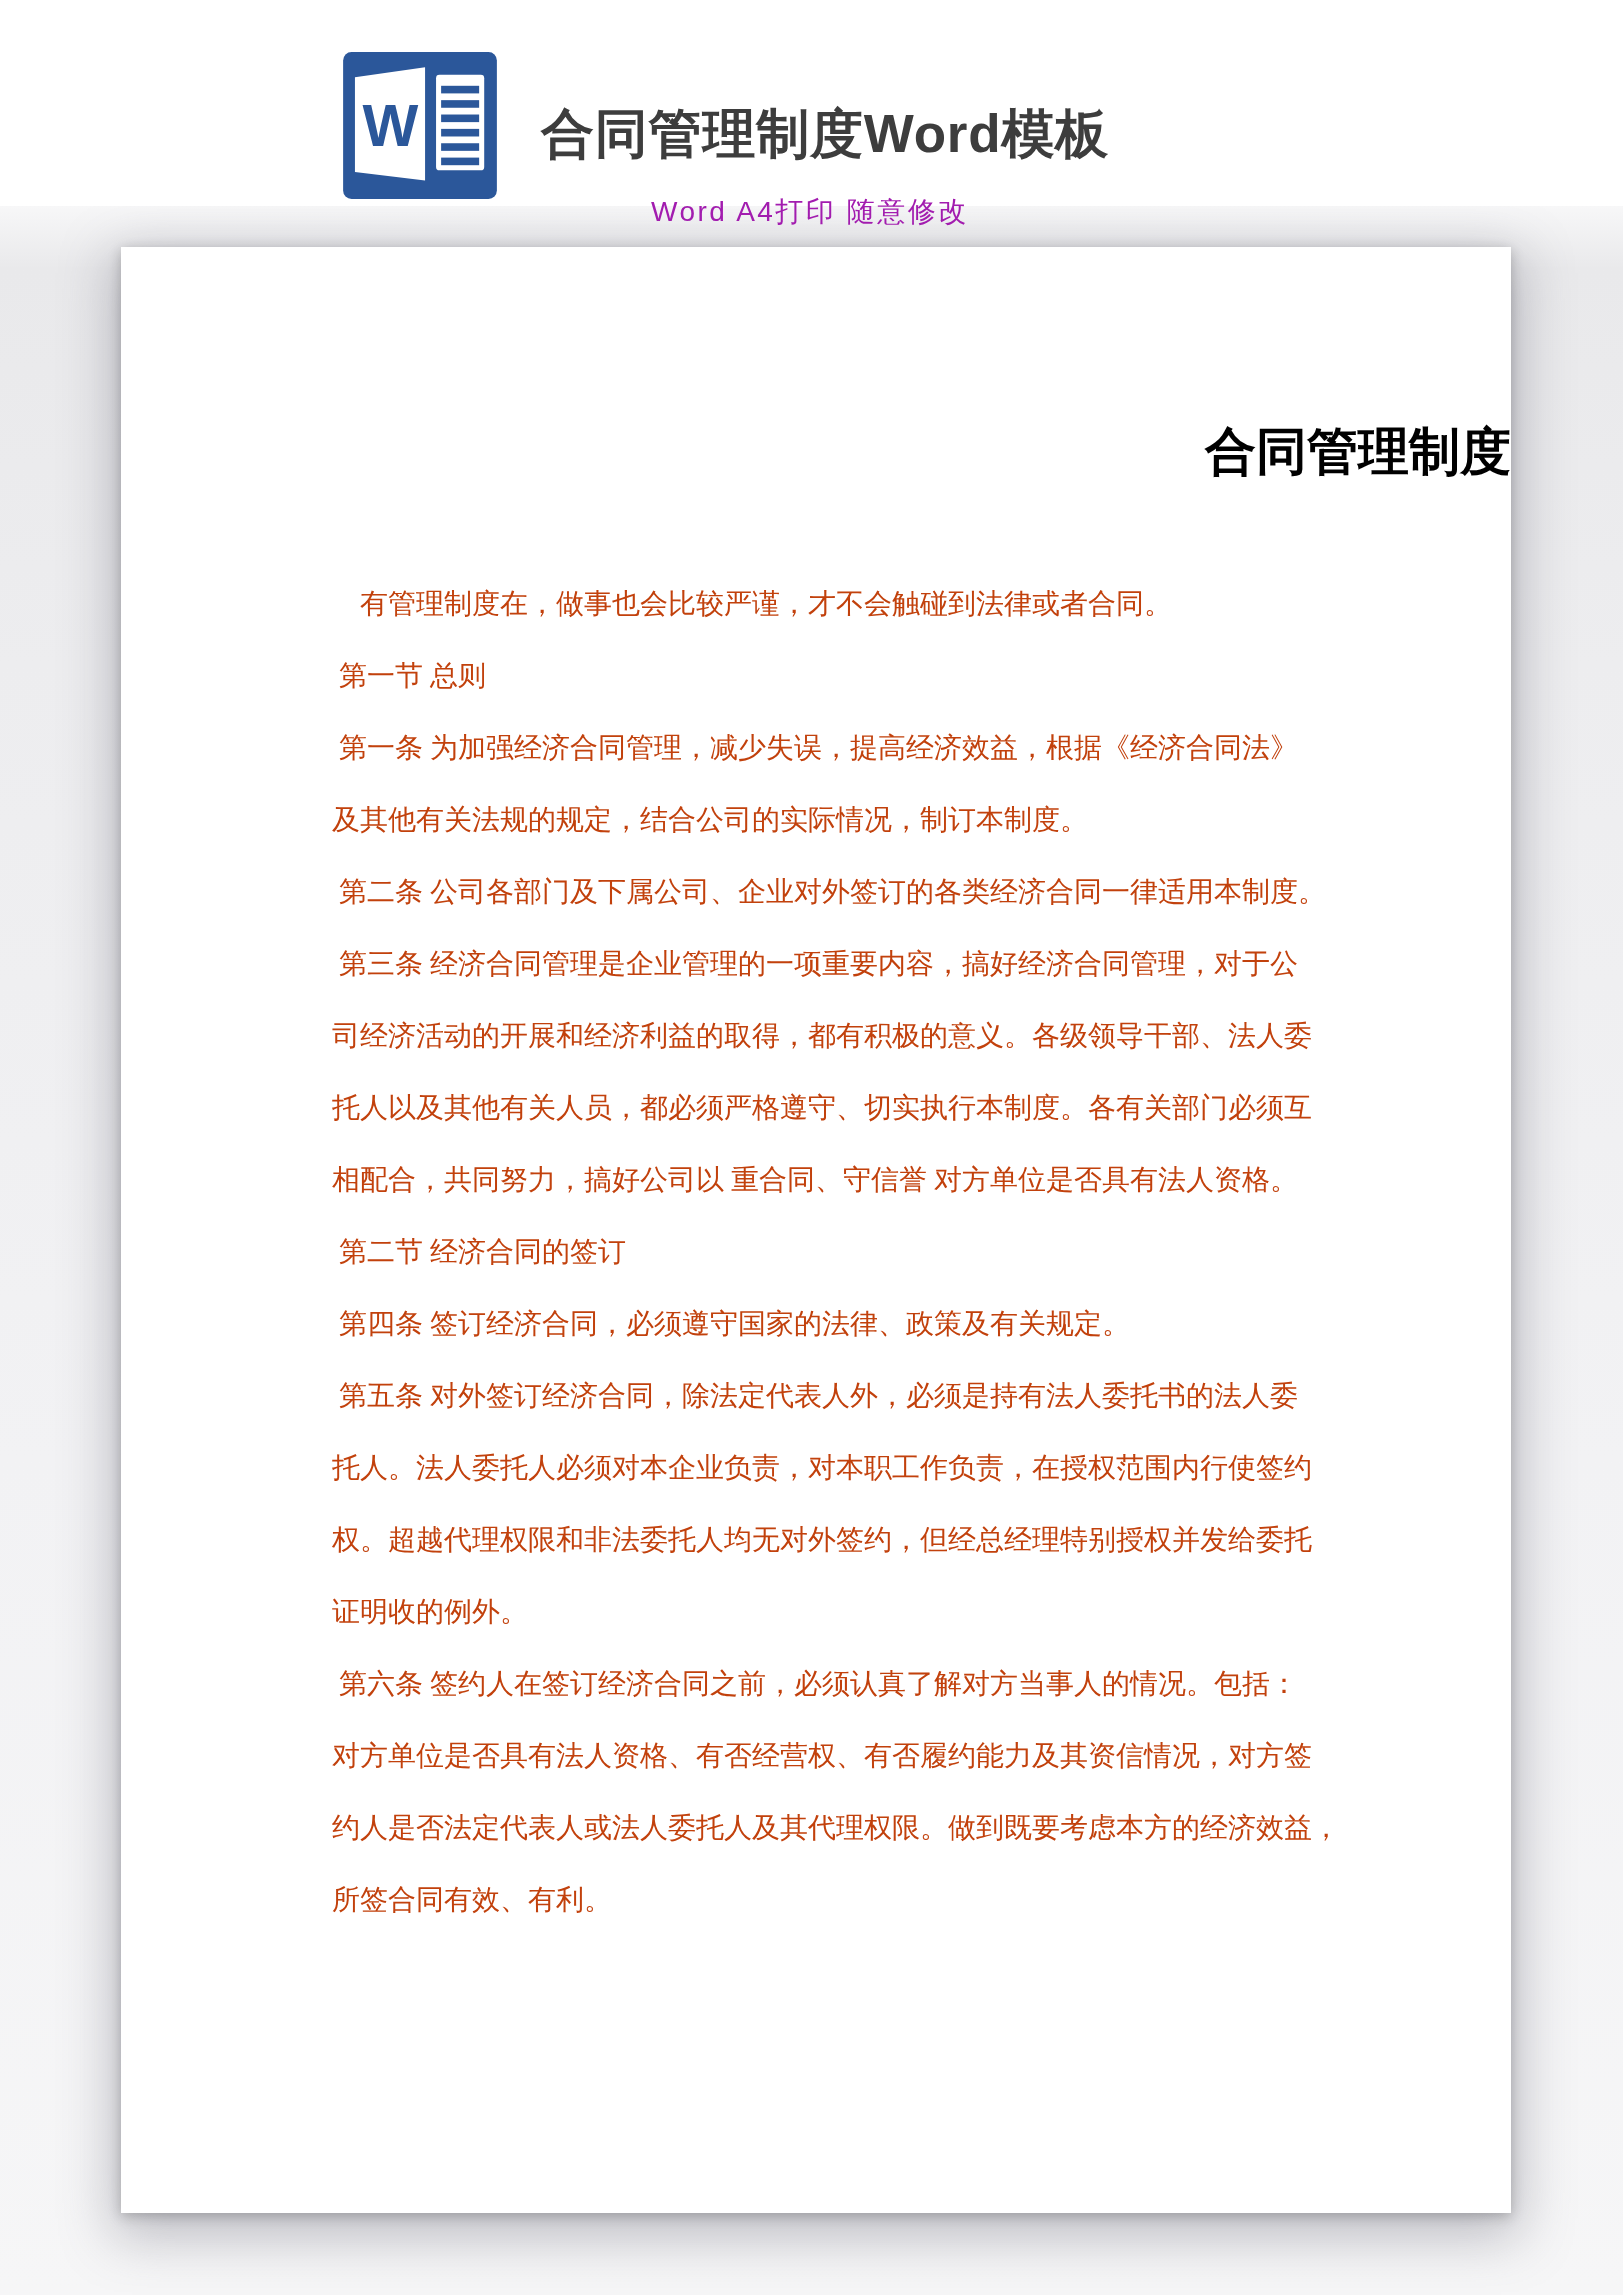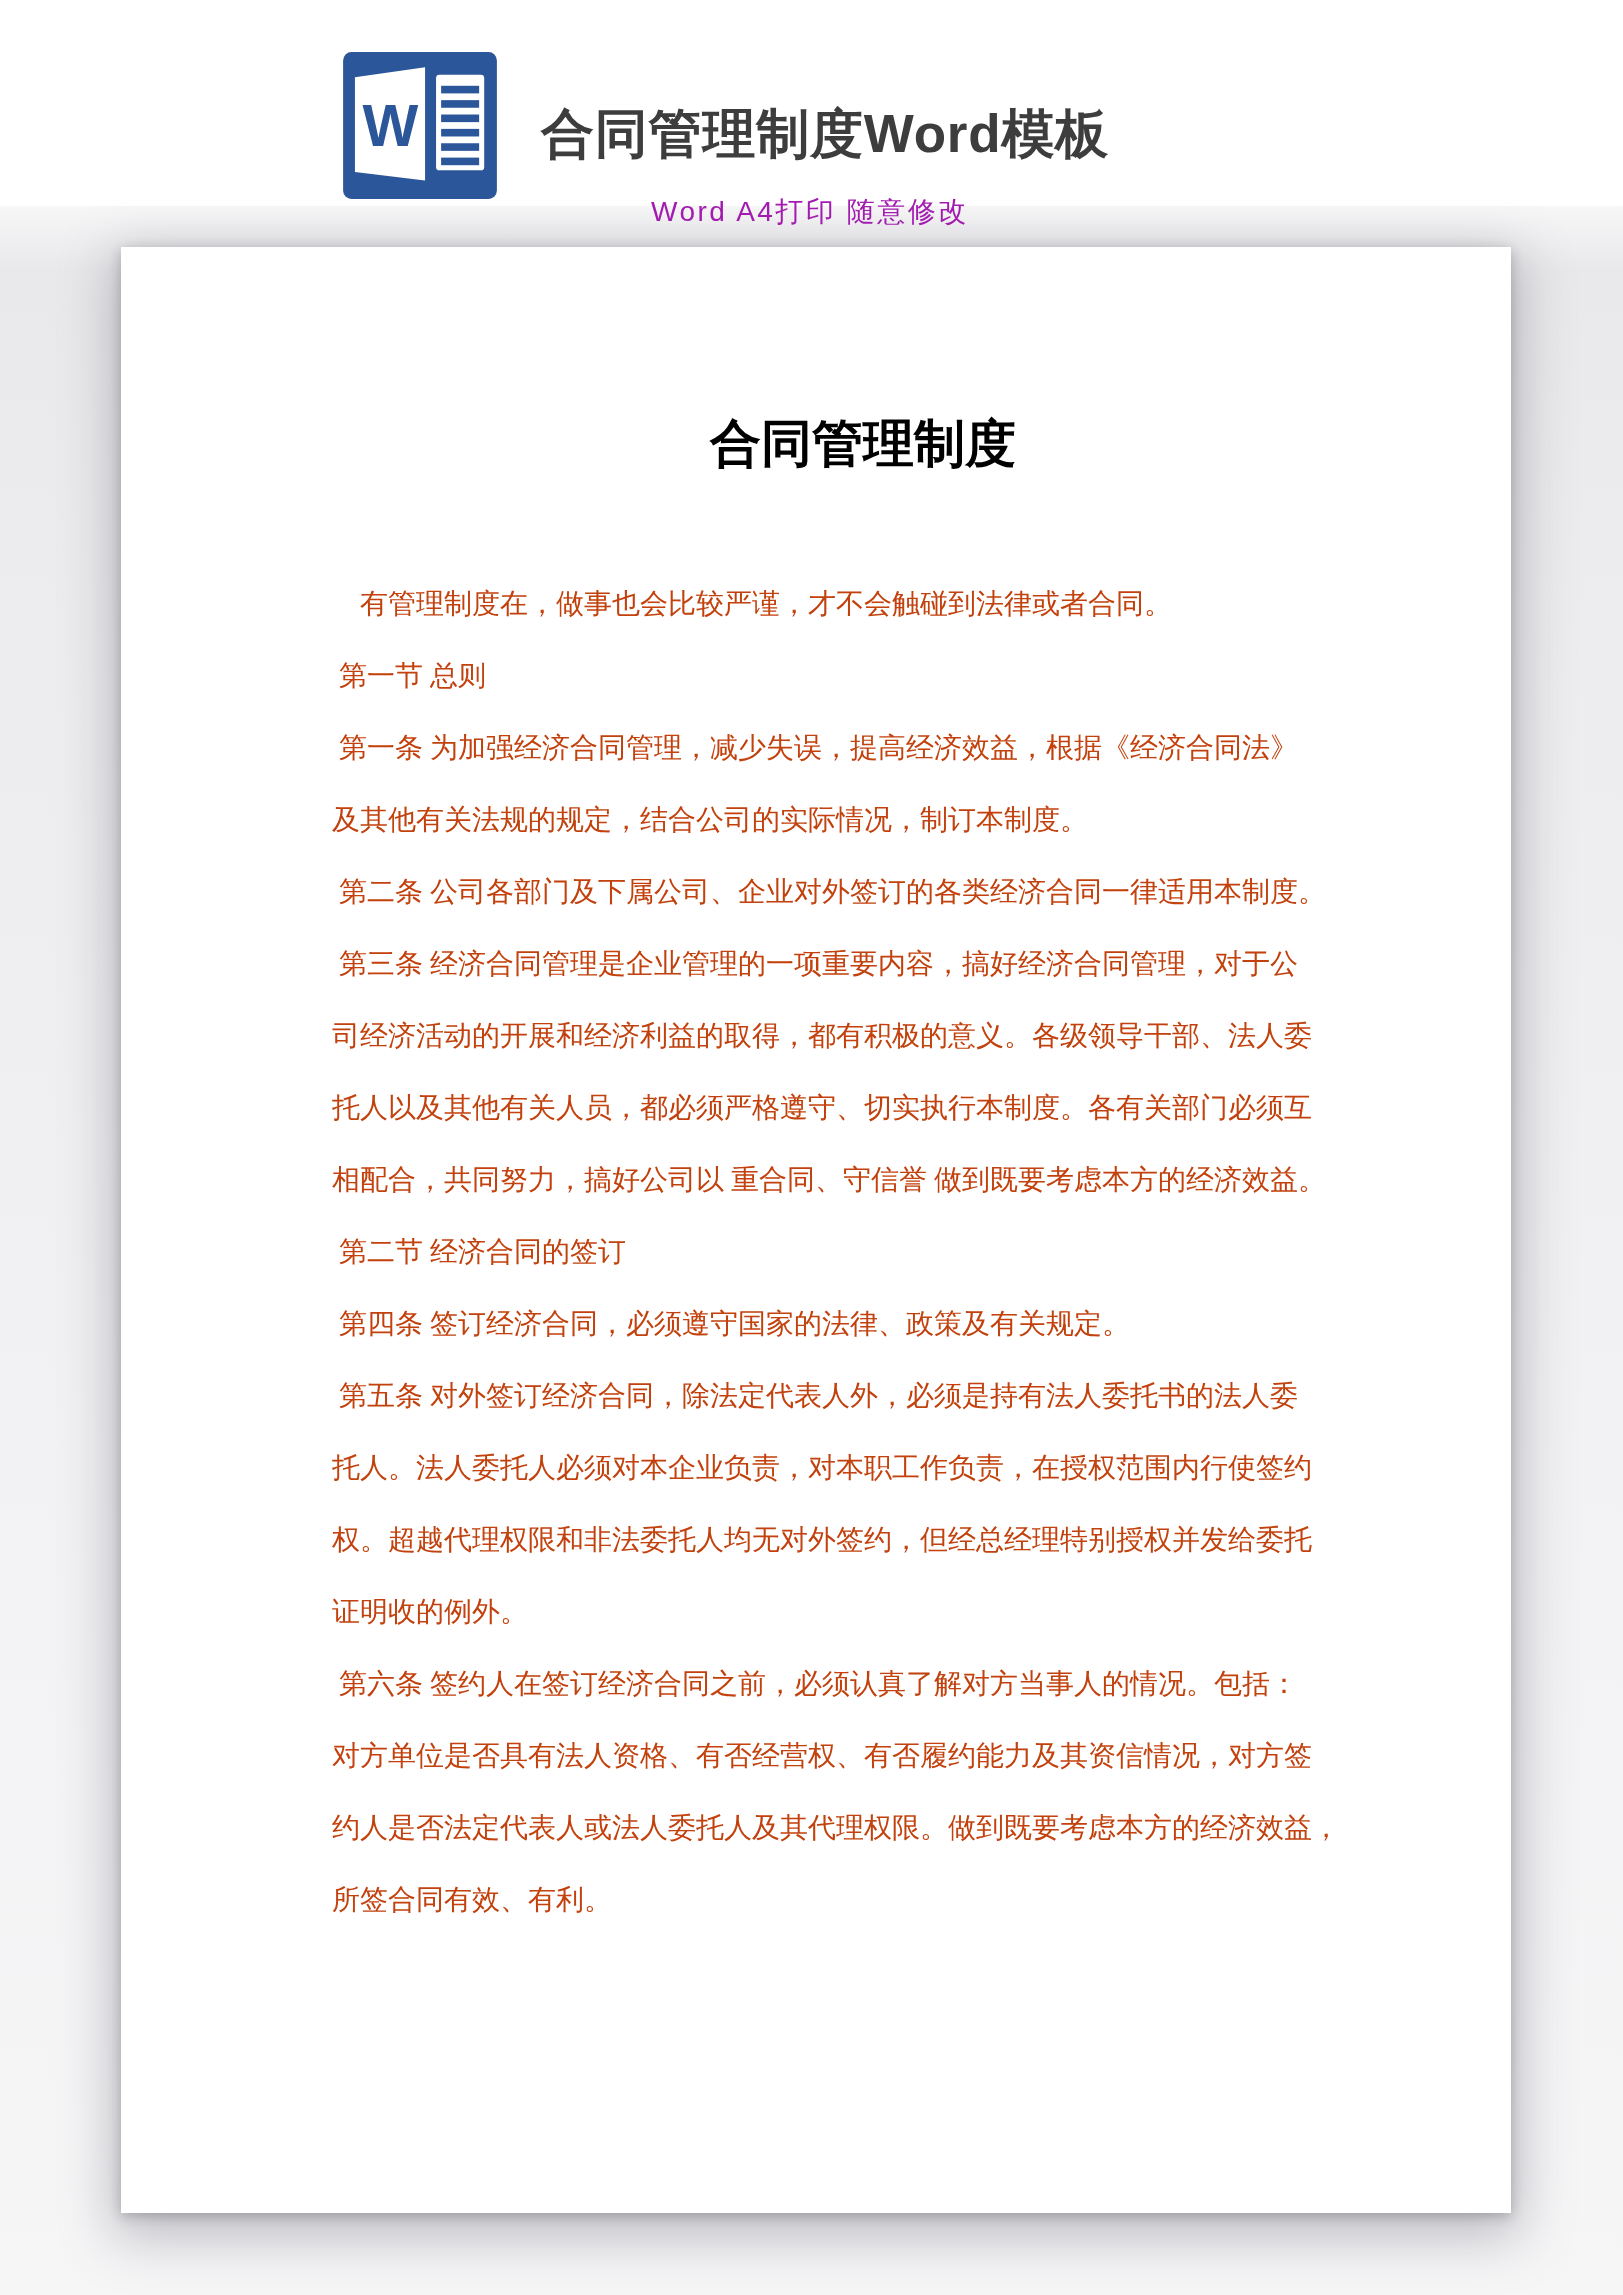--- a/index.html
+++ b/index.html
@@ -29,24 +29,24 @@
     background:linear-gradient(180deg,#f7f7f8 0%,#e9e9eb 3%,#ededef 22%,#f2f2f4 60%,#f6f6f7 100%);
   }
 
   
   .doc-page{
     position:absolute;left:121px;top:247px;width:1390px;height:1966px;z-index:2;
     background:#ffffff;
     box-shadow:0 2.5px 12px rgba(0,0,0,.22), 0 15px 51px 8.5px rgba(95,95,110,.38);
   }
   .doc-title{
-    position:absolute;left:0;top:169px;width:100%;margin:0;
-    text-align:center;
+    position:absolute;left:0;top:177px;width:100%;margin:0;
+    text-align:right;
     font-family:"Liberation Serif",serif;
-    font-size:51px;font-weight:700;line-height:1.1;color:#000000;padding-left:47px;
+    font-size:51px;font-weight:700;line-height:1.1;color:#000000;
   }
   .doc-body{
     position:absolute;left:211px;top:321px;width:1015px;
     font-family:"Liberation Serif",serif;
     font-size:28px;color:#c2410c;
   }
   .doc-line{height:72px;line-height:72px;white-space:pre;}
 </style>
 </head>
 <body>
@@ -81,21 +81,21 @@
 
     <div class="doc-body">
       <div class="doc-line">　有管理制度在，做事也会比较严谨，才不会触碰到法律或者合同。</div>
       <div class="doc-line"> 第一节 总则</div>
       <div class="doc-line"> 第一条 为加强经济合同管理，减少失误，提高经济效益，根据《经济合同法》</div>
       <div class="doc-line">及其他有关法规的规定，结合公司的实际情况，制订本制度。</div>
       <div class="doc-line"> 第二条 公司各部门及下属公司、企业对外签订的各类经济合同一律适用本制度。</div>
       <div class="doc-line"> 第三条 经济合同管理是企业管理的一项重要内容，搞好经济合同管理，对于公</div>
       <div class="doc-line">司经济活动的开展和经济利益的取得，都有积极的意义。各级领导干部、法人委</div>
       <div class="doc-line">托人以及其他有关人员，都必须严格遵守、切实执行本制度。各有关部门必须互</div>
-      <div class="doc-line">相配合，共同努力，搞好公司以 重合同、守信誉 做到既要考虑本方的经济效益。</div>
+      <div class="doc-line">相配合，共同努力，搞好公司以 重合同、守信誉 对方单位是否具有法人资格。</div>
       <div class="doc-line"> 第二节 经济合同的签订</div>
       <div class="doc-line"> 第四条 签订经济合同，必须遵守国家的法律、政策及有关规定。</div>
       <div class="doc-line"> 第五条 对外签订经济合同，除法定代表人外，必须是持有法人委托书的法人委</div>
       <div class="doc-line">托人。法人委托人必须对本企业负责，对本职工作负责，在授权范围内行使签约</div>
       <div class="doc-line">权。超越代理权限和非法委托人均无对外签约，但经总经理特别授权并发给委托</div>
       <div class="doc-line">证明收的例外。</div>
       <div class="doc-line"> 第六条 签约人在签订经济合同之前，必须认真了解对方当事人的情况。包括：</div>
       <div class="doc-line">对方单位是否具有法人资格、有否经营权、有否履约能力及其资信情况，对方签</div>
       <div class="doc-line">约人是否法定代表人或法人委托人及其代理权限。做到既要考虑本方的经济效益，</div>
       <div class="doc-line">所签合同有效、有利。</div>

